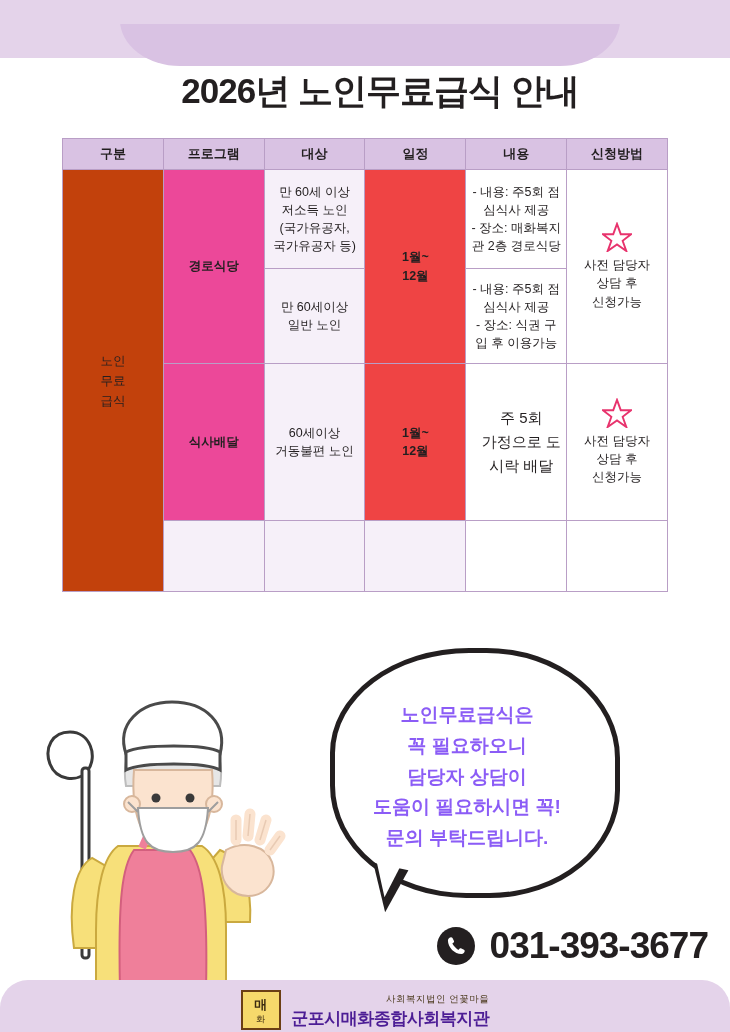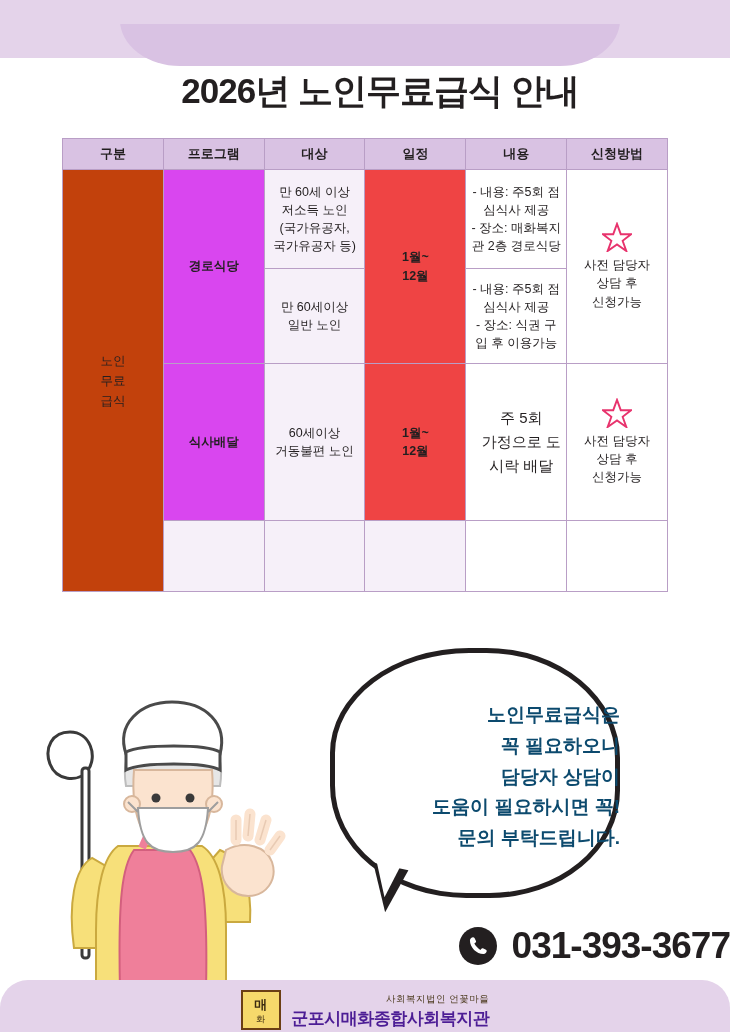--- a/index.html
+++ b/index.html
@@ -83,21 +83,21 @@
     font-weight: bold;
     height: 24px;
     font-size: 13px;
   }
   td.cat {
     background: #c2410c;
     font-size: 13px;
     width: 50px;
   }
   td.program {
-    background: #d946ef;
+    background: #ec4899;
     font-weight: bold;
     font-size: 14px;
     width: 82px;
   }
   td.target {
     background: #f6f0f9;
     width: 110px;
   }
   td.period {
     background: #ef4444;
@@ -145,26 +145,26 @@
     width: 290px;
     height: 250px;
     background: #ffffff;
     border: 5px solid #231f20;
     border-radius: 48% 46% 45% 47% / 42% 44% 43% 45%;
     box-sizing: border-box;
   }
   .bubble-text {
     position: absolute;
     top: 700px;
-    left: 330px;
+    left: 322px;
     width: 290px;
-    text-align: right;
+    text-align: center;
     font-size: 19px;
     font-weight: bold;
-    color: #0c4a6e;
+    color: #8b5cf6;
     line-height: 1.62;
   }
   .bubble-tail {
     position: absolute;
     top: 866px;
     left: 368px;
     width: 0;
     height: 0;
     border-left: 22px solid transparent;
     border-right: 14px solid transparent;
@@ -183,20 +183,21 @@
     transform: rotate(12deg);
   }
 
   
   .phone-row {
     position: absolute;
     top: 925px;
     left: 0;
     width: 730px;
     text-align: right;
+    padding-right: 22px;
     box-sizing: border-box;
   }
   .phone-icon {
     display: inline-block;
     vertical-align: middle;
     width: 38px;
     height: 38px;
     border-radius: 50%;
     background: #231f20;
     position: relative;

